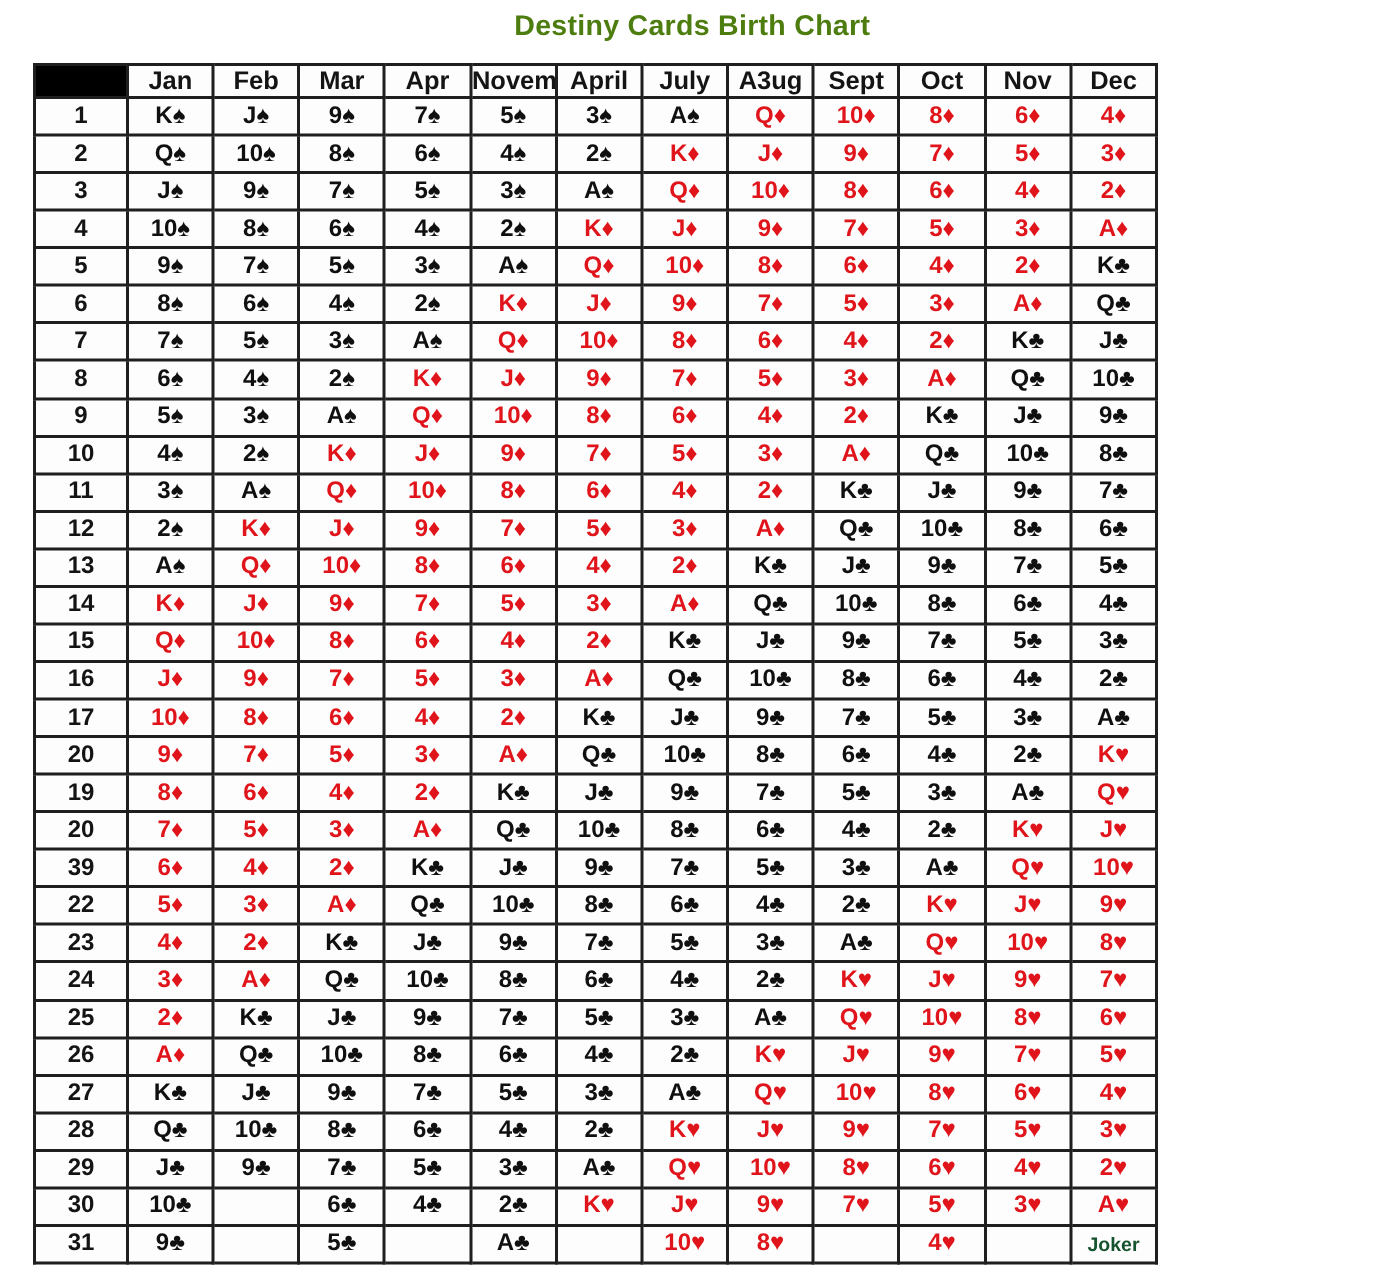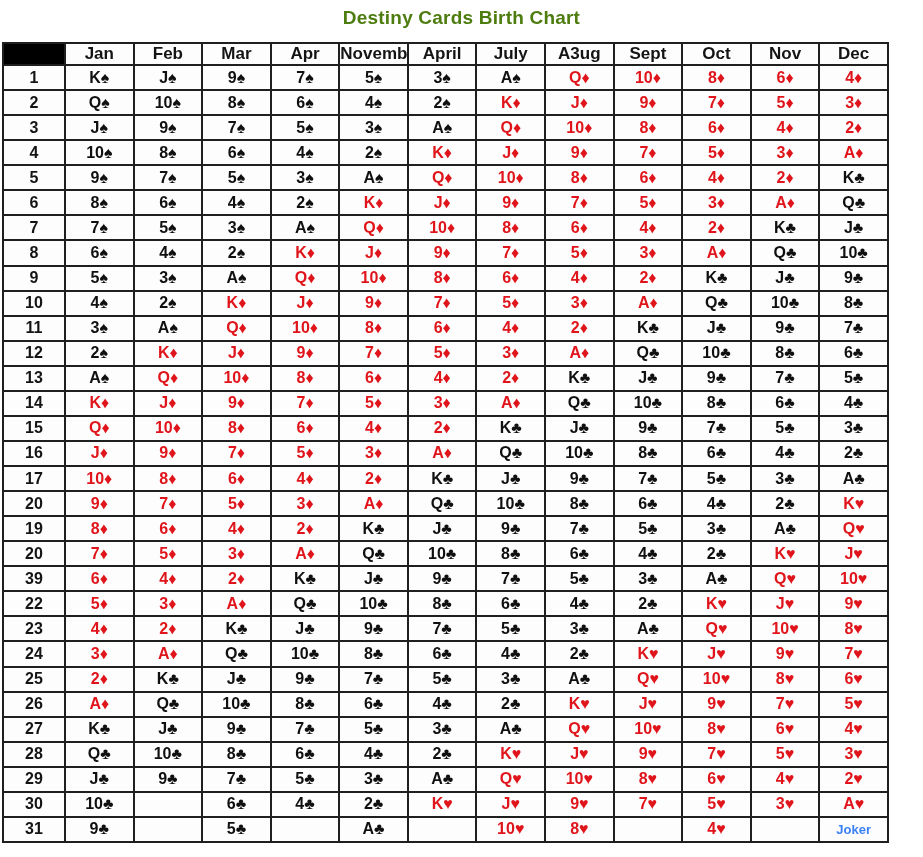--- a/index.html
+++ b/index.html
@@ -21,23 +21,23 @@
     left: 0;
     width: 100%;
     text-align: center;
     font-size: 19px;
     font-weight: bold;
     color: #4d7c0f;
     letter-spacing: 0.2px;
   }
   table.chart {
     position: absolute;
-    left: 2px;
+    left: 22px;
     top: 42px;
-    width: 887px;
+    width: 750px;
     height: 801px;
     border-collapse: collapse;
     table-layout: fixed;
     background: #fdfdfd;
   }
   table.chart th, table.chart td {
     border: 2px solid var(--grid, #1f1f1f);
     padding: 0;
     text-align: center;
     vertical-align: middle;
@@ -54,21 +54,21 @@
   thead th.corner {
     background: var(--corner, #000000);
   }
   tbody th.day {
     font-size: 16px;
     color: #141414;
     background: #fdfdfd;
   }
   td.black { color: var(--black, #101010); font-size: 16px; }
   td.red   { color: var(--red, #e0151b);  font-size: 16px; }
-  td.joker { color: #3b82f6; font-size: 13px; }
+  td.joker { color: #14532d; font-size: 13px; }
   td.empty { background: #fdfdfd; }
 </style>
 </head>
 <body>
 
 <div class="page">
   <div class="title">Destiny Cards Birth Chart</div>
 
   <table class="chart">
     <colgroup id="chart-colgroup">

